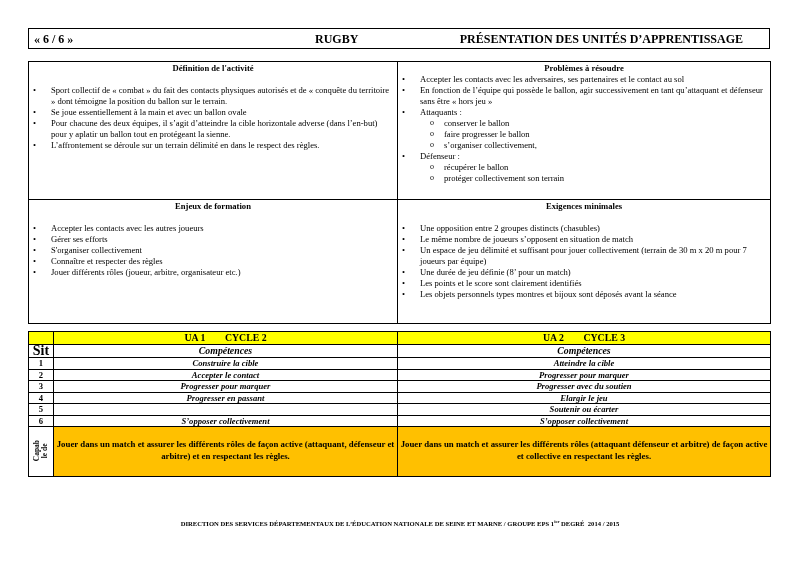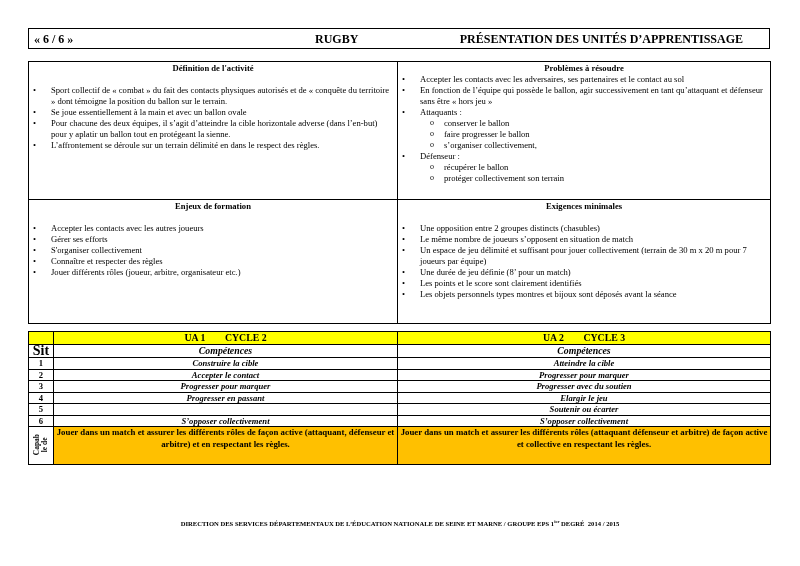--- a/index.html
+++ b/index.html
@@ -26,21 +26,21 @@
                border-collapse:collapse; table-layout:fixed; font-size:8.6px; }
   .bot-table td { border:1.5px solid #000; text-align:center; padding:0 2px;
                   font-weight:bold; line-height:10.5px; height:10.5px; }
   .bot-table td.it { font-style:italic;margin-top:48px; }
   .yellow { background:#ffff00; }
   .orange { background:#ffc000; }
   .bot-table .ua { font-size:9.8px; height:12px; }
   .bot-table .comp { font-size:9.8px; font-style:italic; height:12px; }
   .bot-table .sit { font-size:14px; }
   .bot-table .niv { font-size:8px; height:11px; }
-  .bot-table .cap { height:37px; vertical-align:top; font-size:8.8px; line-height:11.5px; padding-top:0; }
+  .bot-table .cap { height:37px; vertical-align:top; font-size:8.8px; line-height:11.5px; padding-top:12px; }
   .vert { writing-mode:vertical-rl; transform:rotate(180deg); font-size:7.5px; line-height:8px;
           display:inline-block; white-space:pre; text-align:center; }
   .footer { position:absolute; left:0; width:800px; top:519px; text-align:center;
             font-size:6.6px; font-weight:bold; }
   .footer sup { font-size:4.5px; }
 </style>
 </head>
 <body>
 
 <div class="header-box">

